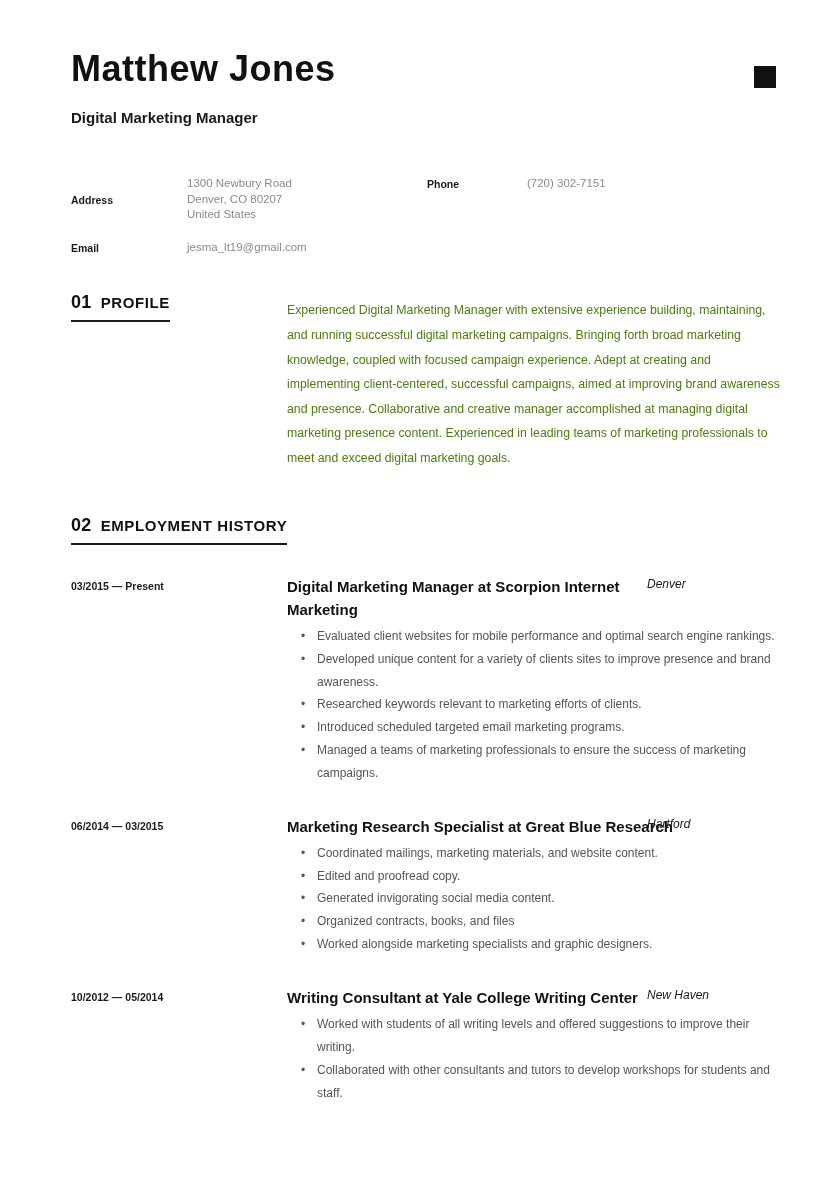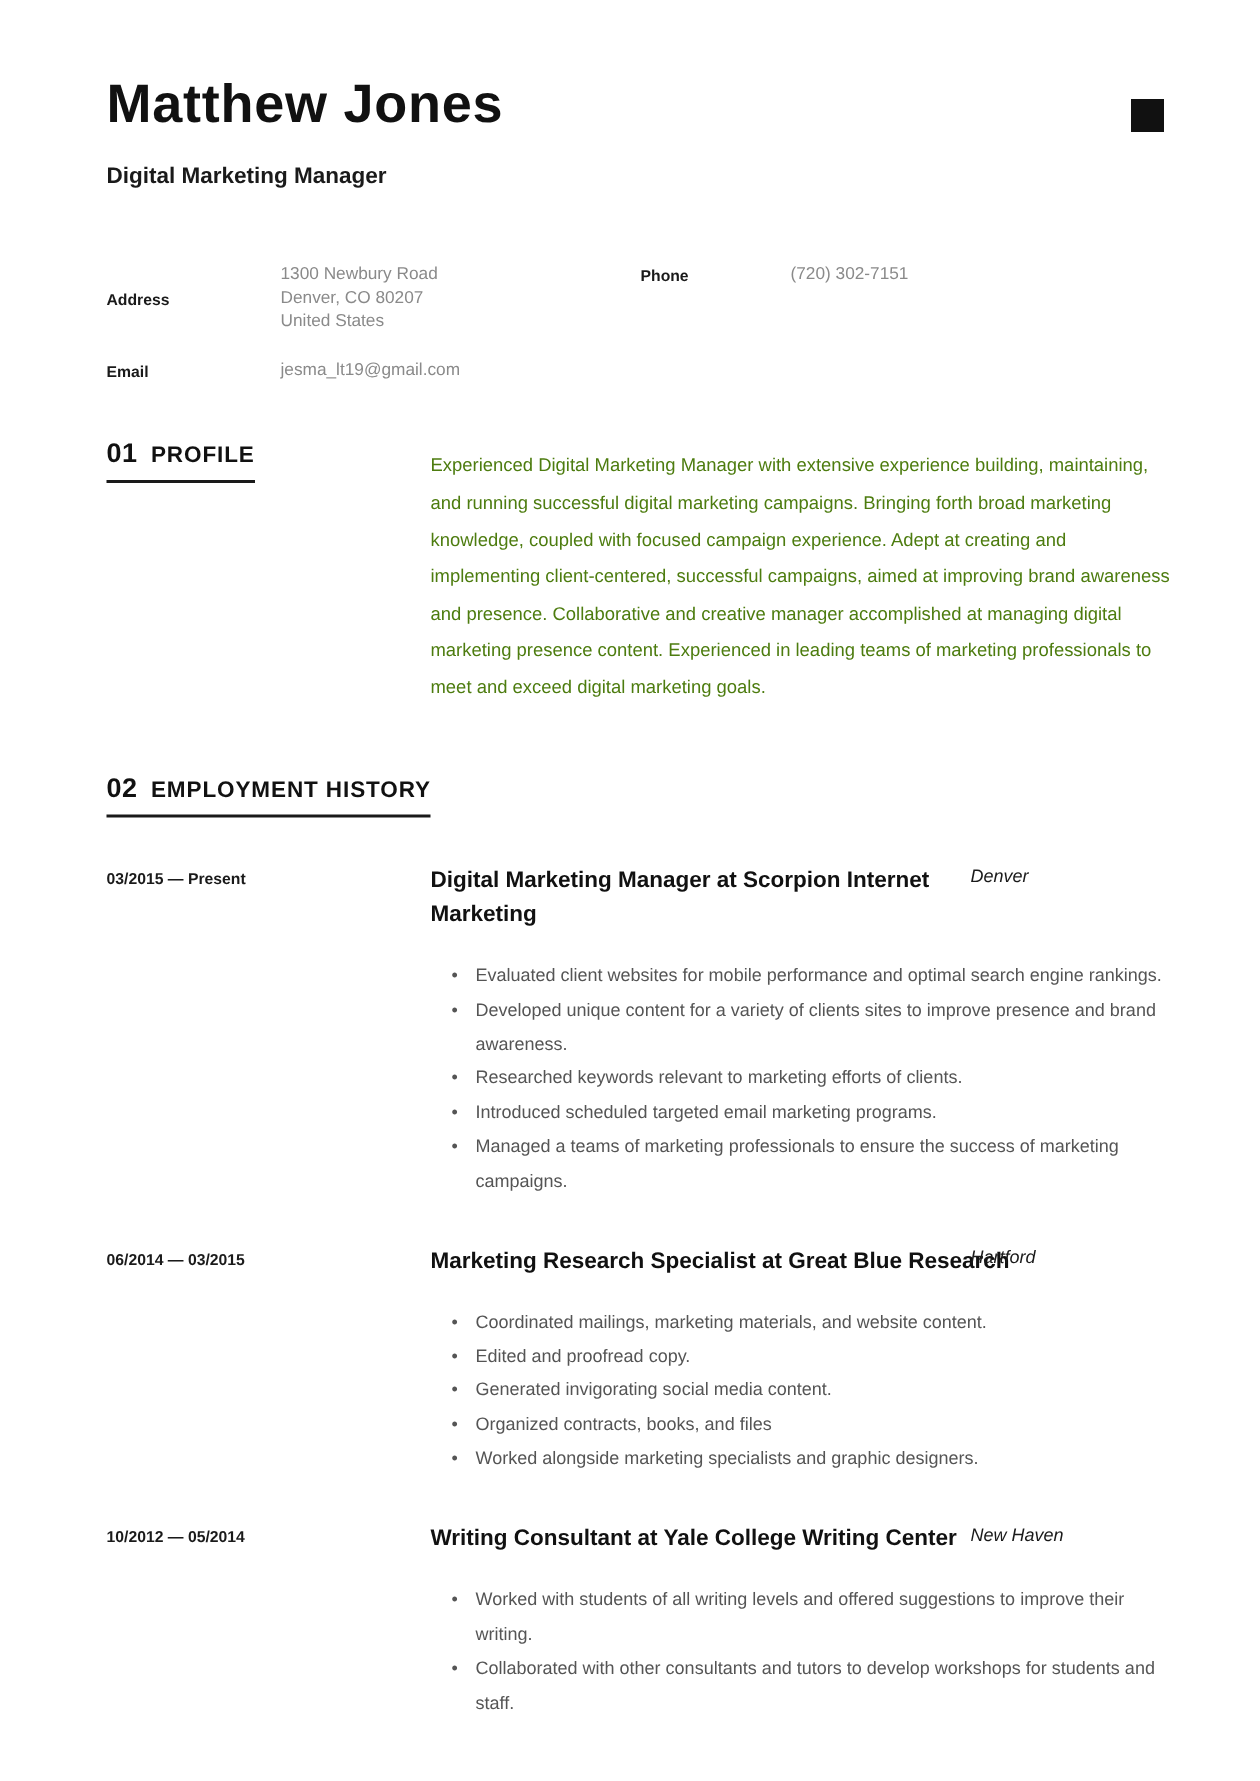--- a/index.html
+++ b/index.html
@@ -157,21 +157,21 @@
     position: absolute;
     right: 0;
     top: 2px;
     font-size: 12px;
     font-style: italic;
     color: #1a1a1a;
     text-align: left;
     width: 140px;
   }
   .bullets {
-    margin: 18px 0 0 0;
+    margin: 4px 0 0 0;
     padding: 0;
     list-style: none;
   }
   .bullets li {
     position: relative;
     font-size: 12px;
     color: #555555;
     line-height: 1.9;
     padding-left: 30px;
   }

